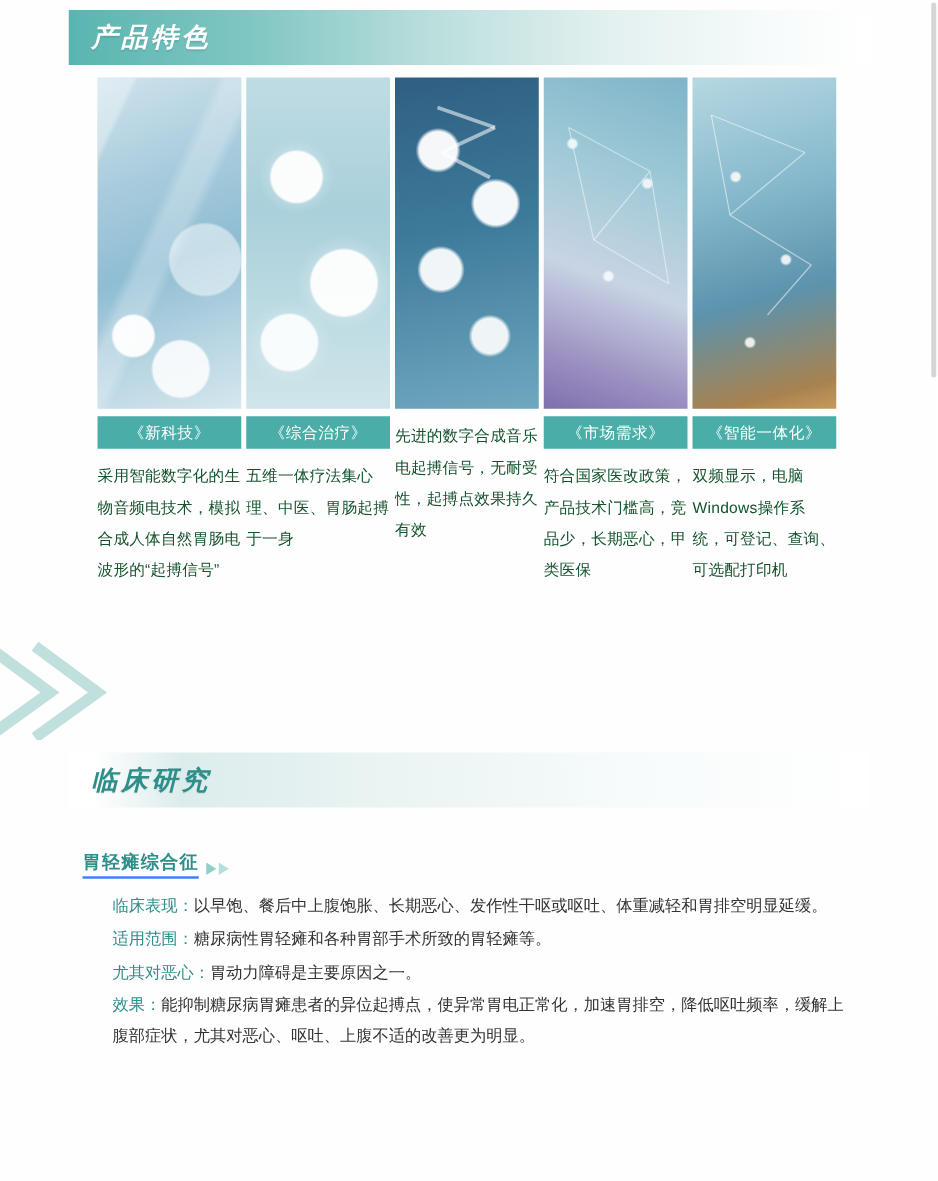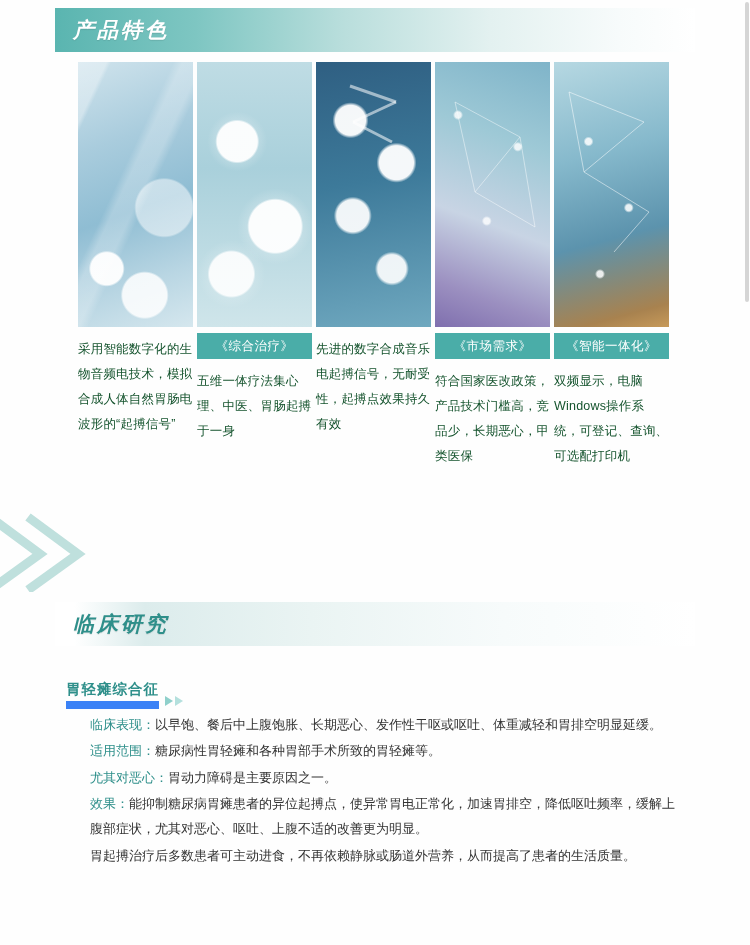--- a/index.html
+++ b/index.html
@@ -140,21 +140,21 @@
     top: 680px;
     display: flex;
     align-items: flex-end;
     gap: 6px;
   }
   .sub-head .txt {
     color: #2e8f8a;
     font-size: 14.5px;
     font-weight: bold;
     letter-spacing: 1px;
-    border-bottom: 8px solid #3b82f6;
+    border-bottom: 2px solid #3b82f6;
     padding-bottom: 2px;
   }
   .arrow-deco { display:flex; align-items:center; gap:2px; padding-bottom:3px; }
   .arrow-deco i {
     width: 0; height: 0;
     border-left: 8px solid #8fd0cb;
     border-top: 5px solid transparent;
     border-bottom: 5px solid transparent;
     display:inline-block;
   }
@@ -198,20 +198,21 @@
 <div class="page">
 
   <div class="section-bar" style="top:8px;">
     <span class="title">产品特色</span>
   </div>
 
   <div class="features">
 
     <div class="feature-col">
       <div class="feature-img img1"></div>
+      <div class="feature-label">《新科技》</div>
       <div class="feature-text">采用智能数字化的生物音频电技术，模拟合成人体自然胃肠电波形的“起搏信号”</div>
     </div>
 
     <div class="feature-col">
       <div class="feature-img img2"></div>
       <div class="feature-label">《综合治疗》</div>
       <div class="feature-text">五维一体疗法集心理、中医、胃肠起搏于一身</div>
     </div>
 
     <div class="feature-col">
@@ -283,20 +284,19 @@
     </div>
     <div class="para indent">
       <span class="lbl">适用范围：</span><span>糖尿病性胃轻瘫和各种胃部手术所致的胃轻瘫等。</span>
     </div>
     <div class="para indent">
       <span class="lbl">尤其对恶心：</span><span>胃动力障碍是主要原因之一。</span>
     </div>
     <div class="para indent">
       <span class="lbl">效果：</span><span>能抑制糖尿病胃瘫患者的异位起搏点，使异常胃电正常化，加速胃排空，降低呕吐频率，缓解上腹部症状，尤其对恶心、呕吐、上腹不适的改善更为明显。</span>
     </div>
-    <div class="para final">胃起搏治疗后多数患者可主动进食，不再依赖静脉或肠道外营养，从而提高了患者的生活质量。</div>
   </div>
 
   <div class="scrollbar">
     <div class="thumb"></div>
   </div>
 
 </div>
 
 </body></html>

